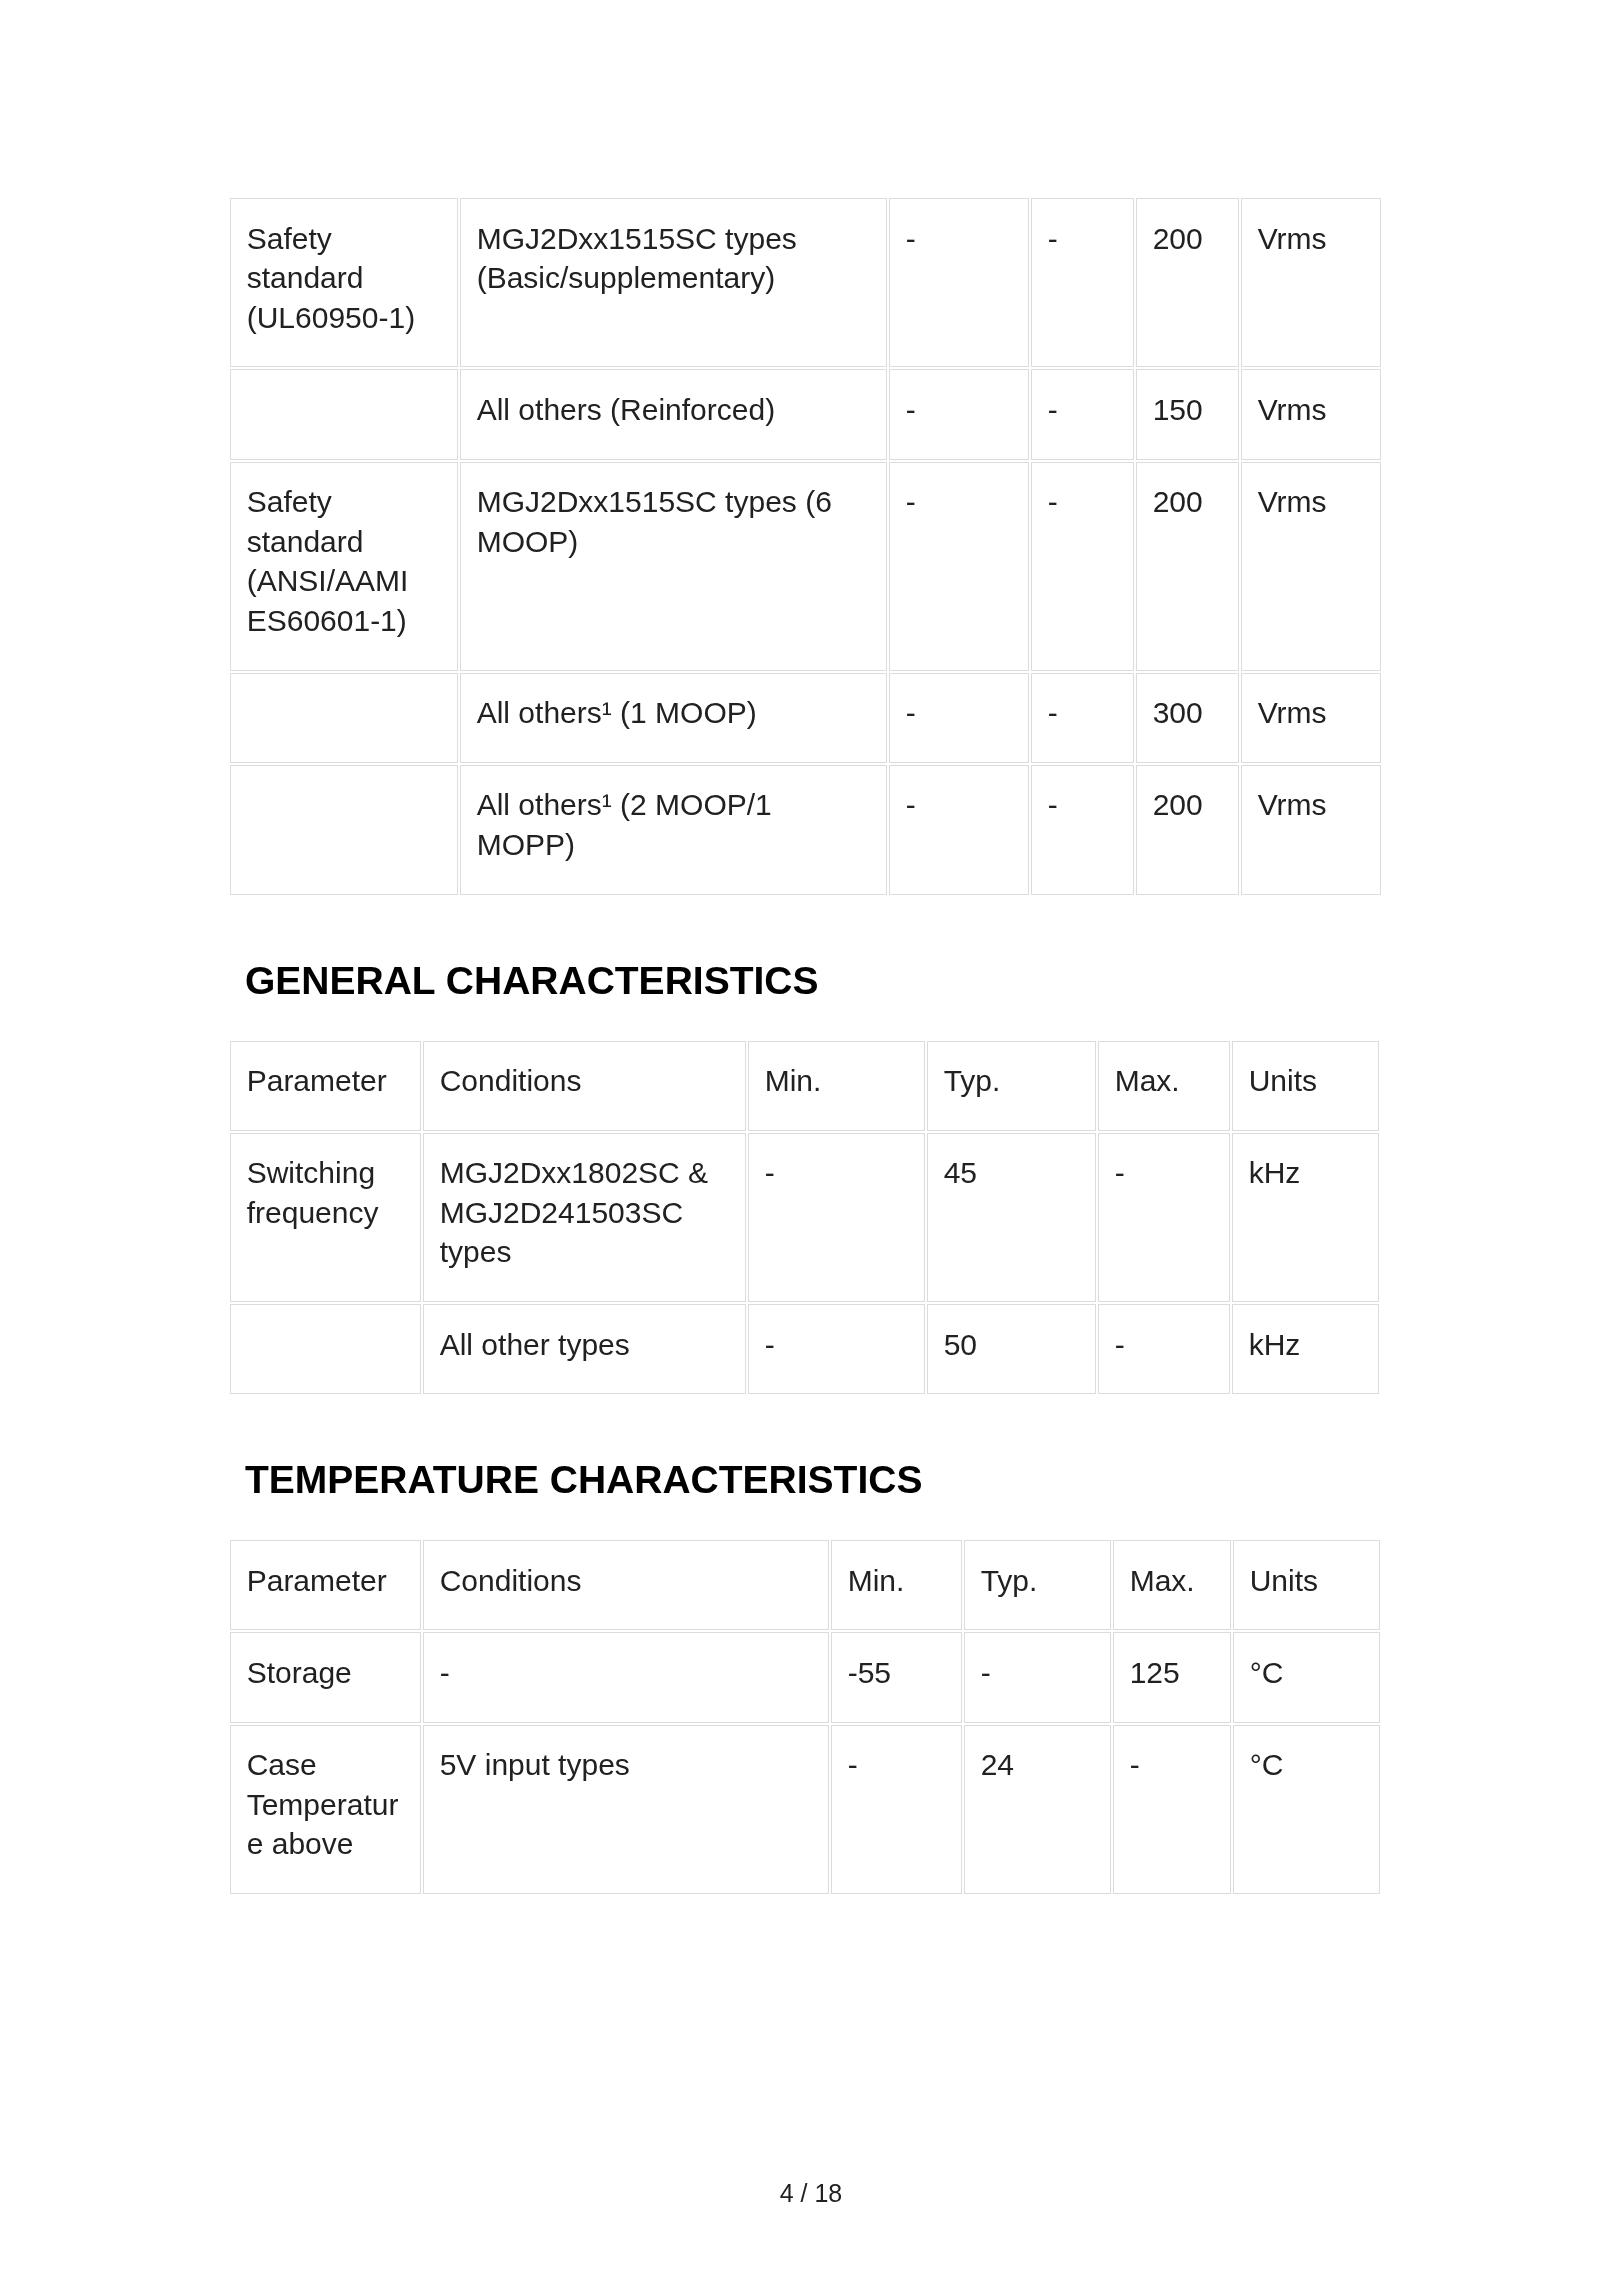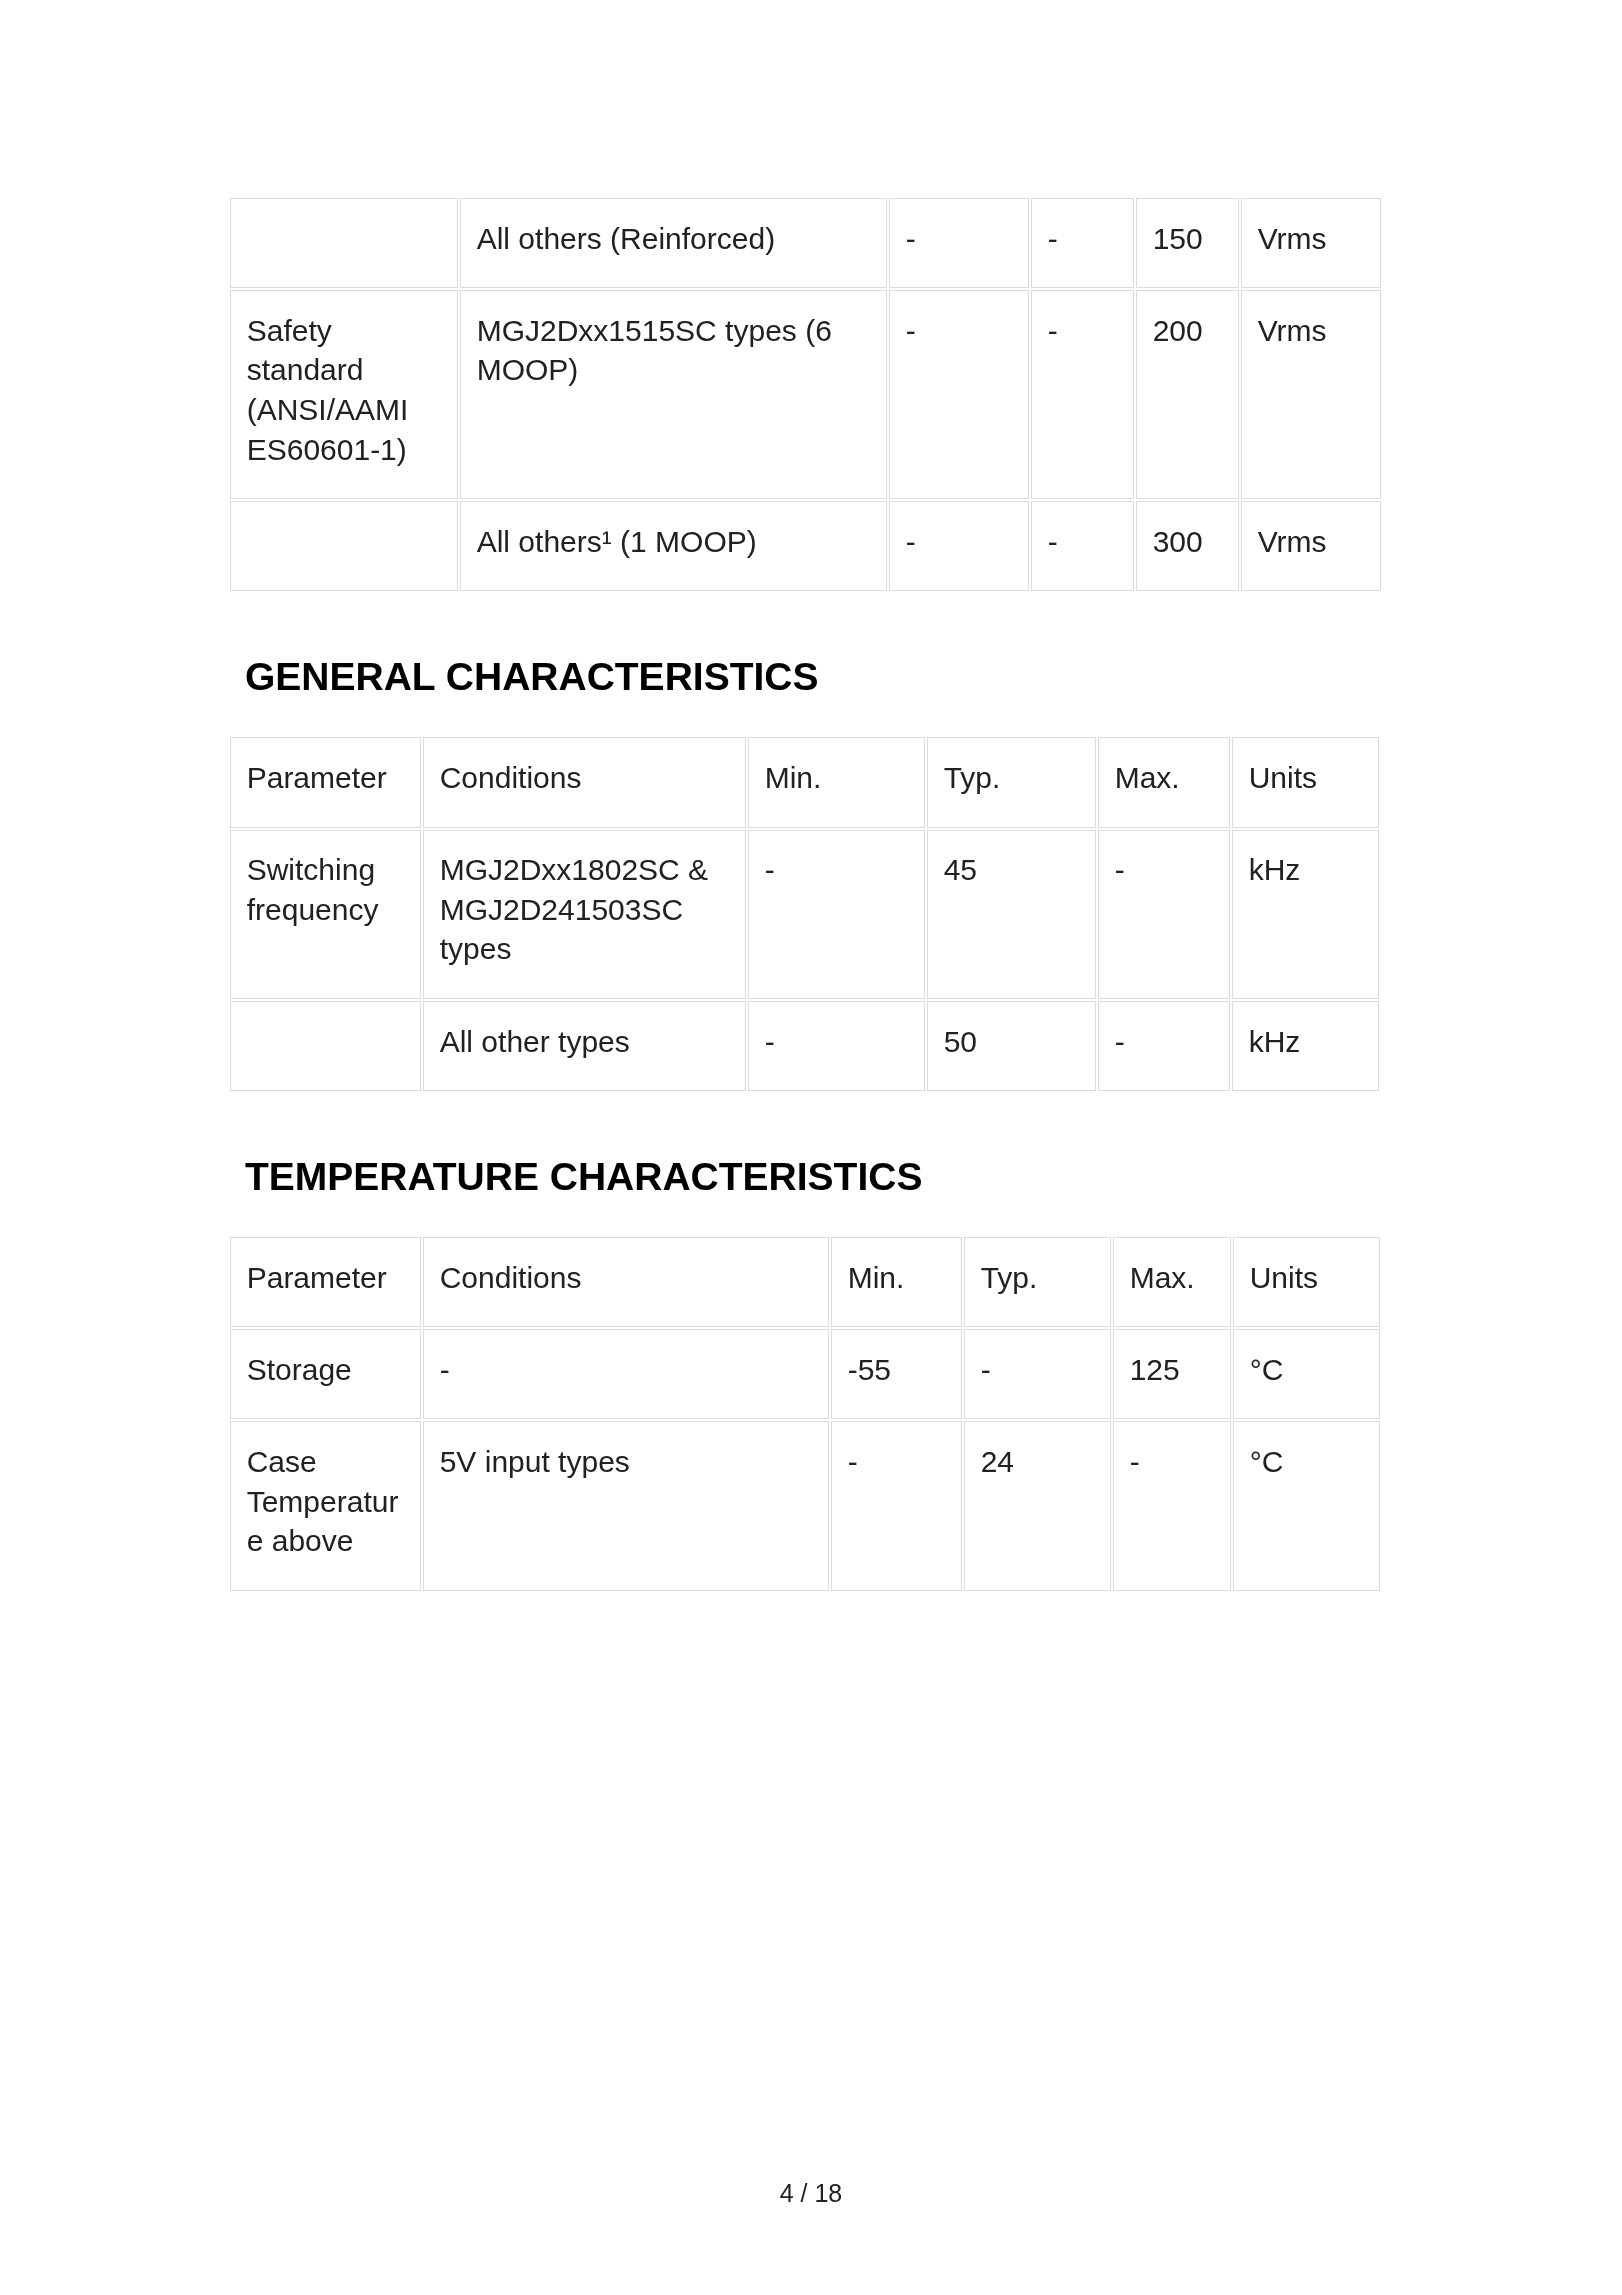--- a/index.html
+++ b/index.html
@@ -64,20 +64,28 @@
     <colgroup>
       <col style="width:228px">
         <col style="width:427px">
         <col style="width:140px">
       <col style="width:103px">
         <col style="width:103px">
         <col style="width:140px">
     </colgroup>
     <tbody>
       <tr>
+        <td>Safety standard (UL60950-1)</td>
+        <td>MGJ2Dxx1515SC types (Basic/supplementary)</td>
+        <td>-</td>
+        <td>-</td>
+        <td>200</td>
+        <td>Vrms</td>
+      </tr>
+      <tr>
         <td></td>
         <td>All others (Reinforced)</td>
         <td>-</td>
         <td>-</td>
         <td>150</td>
         <td>Vrms</td>
       </tr>
       <tr>
         <td>Safety standard (ANSI/AAMI ES60601-1)</td>
         <td>MGJ2Dxx1515SC types (6 MOOP)</td>
@@ -85,20 +93,28 @@
         <td>-</td>
         <td>200</td>
         <td>Vrms</td>
       </tr>
       <tr>
         <td></td>
         <td>All others¹ (1 MOOP)</td>
         <td>-</td>
         <td>-</td>
         <td>300</td>
+        <td>Vrms</td>
+      </tr>
+      <tr>
+        <td></td>
+        <td>All others¹ (2 MOOP/1 MOPP)</td>
+        <td>-</td>
+        <td>-</td>
+        <td>200</td>
         <td>Vrms</td>
       </tr>
     </tbody>
   </table>
 
   <div class="section-heading">GENERAL CHARACTERISTICS</div>
 
   <table class="doc-table">
     <colgroup>
       <col style="width:191px">

